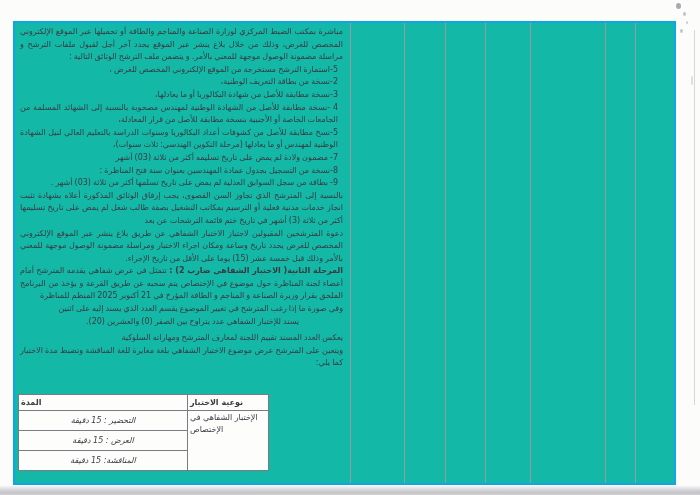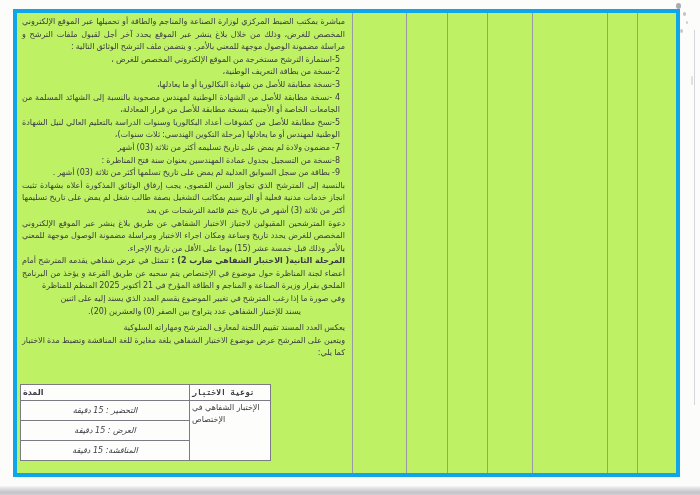--- a/index.html
+++ b/index.html
@@ -8,22 +8,22 @@
     background:#ffffff;
     font-family:"DejaVu Sans", sans-serif;
     overflow:hidden;
   }
   .scan{
     position:relative;width:700px;height:495px;
     background:#fcfcfb;overflow:hidden;
   }
   
   .main-grid{
-    position:absolute;left:13px;top:9px;width:659px;height:460px;
-    border:4px solid #0ea5e9;background:#bef264;box-sizing:content-box;
+    position:absolute;left:13px;top:21px;width:659px;height:460px;
+    border:2px solid #0ea5e9;background:#14b8a6;box-sizing:content-box;
   }
   .vline{
     position:absolute;top:0;bottom:0;width:1px;background:#9a9aa2;
   }
   
   .doc-text{
     position:absolute;left:0;top:0;width:335px;height:366px;
     box-sizing:border-box;padding:3px 7px 0 5px;
     direction:rtl;text-align:justify;
     font-size:8px;line-height:12.6px;
@@ -38,21 +38,21 @@
   
   .exam-table{
     position:absolute;left:3px;top:371px;
     border-collapse:collapse;direction:rtl;
     font-size:8px;color:#3a3a42;table-layout:fixed;
   }
   .exam-table th,.exam-table td{
     border:1px solid #7b7b83;padding:1px 2px;background:#fdfdfc;
   }
   .exam-table th{font-weight:bold;text-align:left;height:13px;}
-  .col-type{width:76px;font-family:Liberation Mono, monospace;}
+  .col-type{width:76px;}
   .col-duration{width:164px;}
   .exam-type-cell{vertical-align:top;text-align:left;padding-top:2px;line-height:12px;}
   .duration-cell{height:17px;text-align:center;font-style:italic;}
   
   .ink{position:absolute;background:#9b9ba4;border-radius:50%;opacity:.85;}
   .ink1{left:676px;top:3px;width:5px;height:6px;}
   .ink2{left:683px;top:12px;width:3px;height:4px;opacity:.6;}
   .ink3{left:686px;top:21px;width:2px;height:3px;opacity:.5;}
   .ink4{left:680px;top:29px;width:3px;height:4px;opacity:.55;}
   .ink5{left:691px;top:76px;width:2px;height:9px;opacity:.3;border-radius:2px;}

